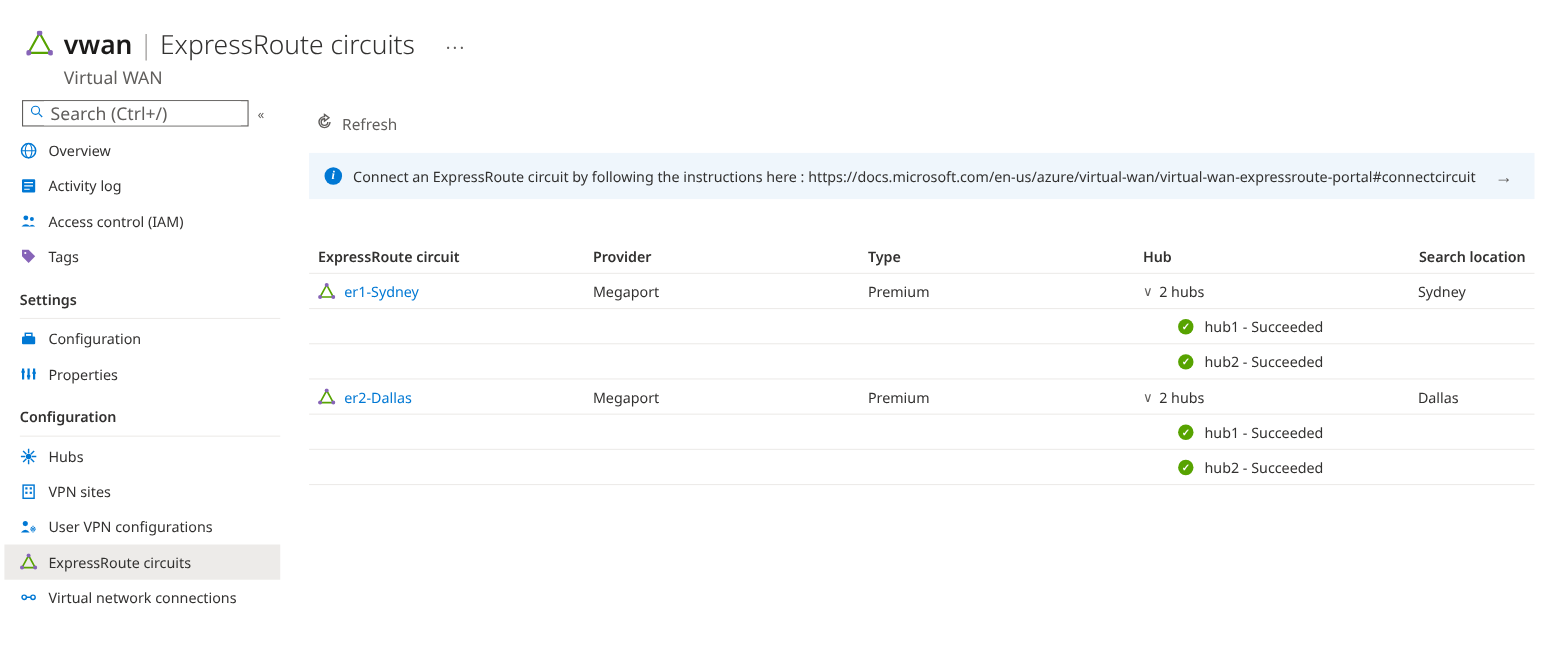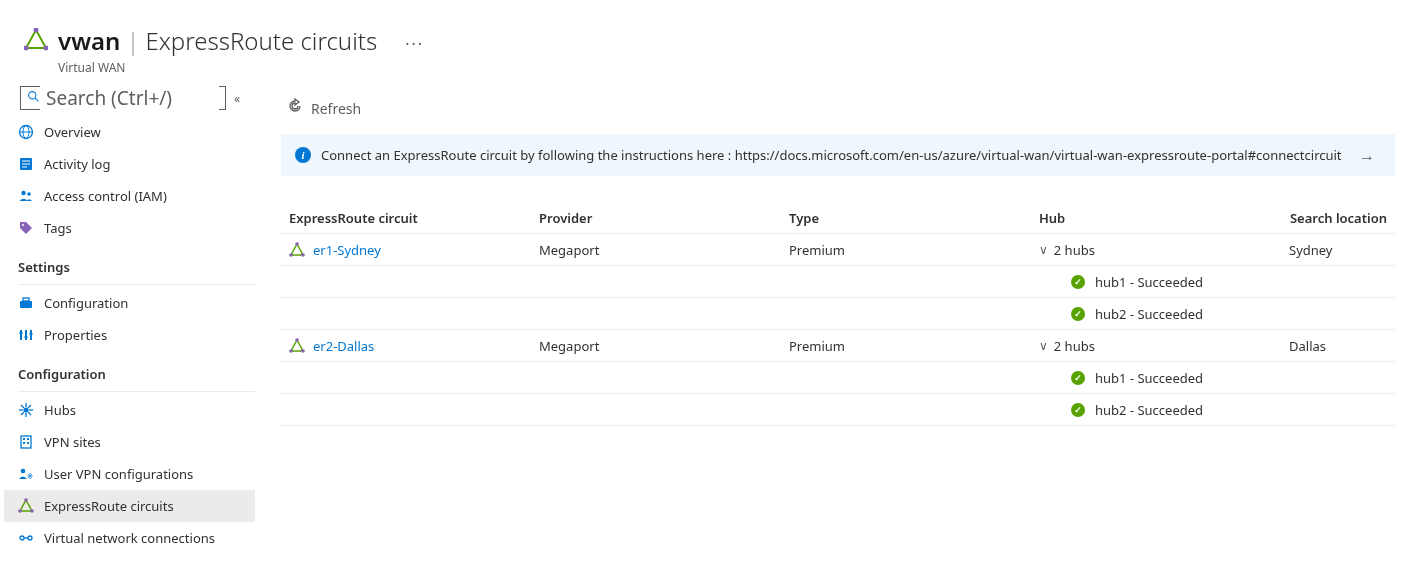--- a/index.html
+++ b/index.html
@@ -18,21 +18,21 @@
     align-items: flex-start;
     padding: 24px 0 10px 24px;
   }
   .res-icon { width: 24px; height: 24px; margin-right: 10px; margin-top: 4px; }
   .title-block { display: flex; flex-direction: column; }
   .title-line { display: flex; align-items: baseline; }
   .title-bold { font-size: 24px; font-weight: 600; color: #1b1a19; }
   .title-sep { font-size: 24px; color: #a19f9d; padding: 0 6px; font-weight: 300;}
   .title-rest { font-size: 24px; font-weight: 300; color: #323130; }
   .title-menu { padding-left: 28px; color: #605e5c; font-size: 16px; letter-spacing: 2px;}
-  .subtitle { font-size: 12px; color: #605e5c; margin-top: 2px; }
+  .subtitle { font-size: 16px; color: #605e5c; margin-top: 2px; }
   .body { display: flex; flex: 1; min-height: 0; }
   .sidebar {
     width: 255px;
     border-right: none;
     display: flex;
     flex-direction: column;
     padding-left: 20px;
     position: relative;
   }
   .search-row { display: flex; align-items: center; margin-bottom: 6px; padding-right: 4px;}
@@ -40,21 +40,21 @@
     display: flex;
     align-items: center;
     border: 1px solid #605e5c;
     height: 24px;
     width: 206px;
     padding: 0 6px;
   }
   .search-box input {
     border: none;
     outline: none;
-    font-size: 19px;
+    font-size: 16px;
     width: 100%;
     padding-left: 6px;
     font-family: inherit;
   }
   .search-box input::placeholder { color: #605e5c; }
   .collapse-btn { color: #605e5c; padding: 0 8px; cursor: pointer; font-size: 12px;}
   .nav-list { flex: 1; overflow-y: auto; margin-left: -20px; padding-left: 4px;}
   .nav-list::-webkit-scrollbar { width: 12px; }
   .nav-list::-webkit-scrollbar-thumb { background: #c8c6c4; }
   .nav-list::-webkit-scrollbar-track { background: #f3f2f1; }
@@ -102,21 +102,21 @@
   }
   .info-icon {
     width: 16px; height: 16px; border-radius: 50%;
     background: #0078d4; color: #fff; display: inline-flex;
     align-items: center; justify-content: center; font-size: 11px;
     font-weight: 700; font-style: italic; font-family: Georgia, serif;
     margin-right: 10px; flex-shrink: 0;
   }
   .info-text { flex: 1; color: #323130; font-size: 13px; white-space: nowrap; overflow: hidden; text-overflow: ellipsis;}
   .info-arrow { color: #605e5c; font-size: 16px; padding: 0 6px; cursor: pointer;}
-  .table { margin-top: 26px; }
+  .table { margin-top: 36px; }
   .trow { display: flex; align-items: center; height: 32px; border-bottom: 1px solid #edebe9; }
   .thead .tcell { font-weight: 600; color: #323130; }
   .tcell { padding: 0 8px; display: flex; align-items: center; }
   .c1 { width: 250px; }
   .c2 { width: 250px; }
   .c3 { width: 250px; }
   .c4 { width: 250px; }
   .c5 { flex: 1; justify-content: flex-start;}
   .c5-head { flex: 1; justify-content: flex-end; }
   .link { color: #0078d4; cursor: pointer; }

